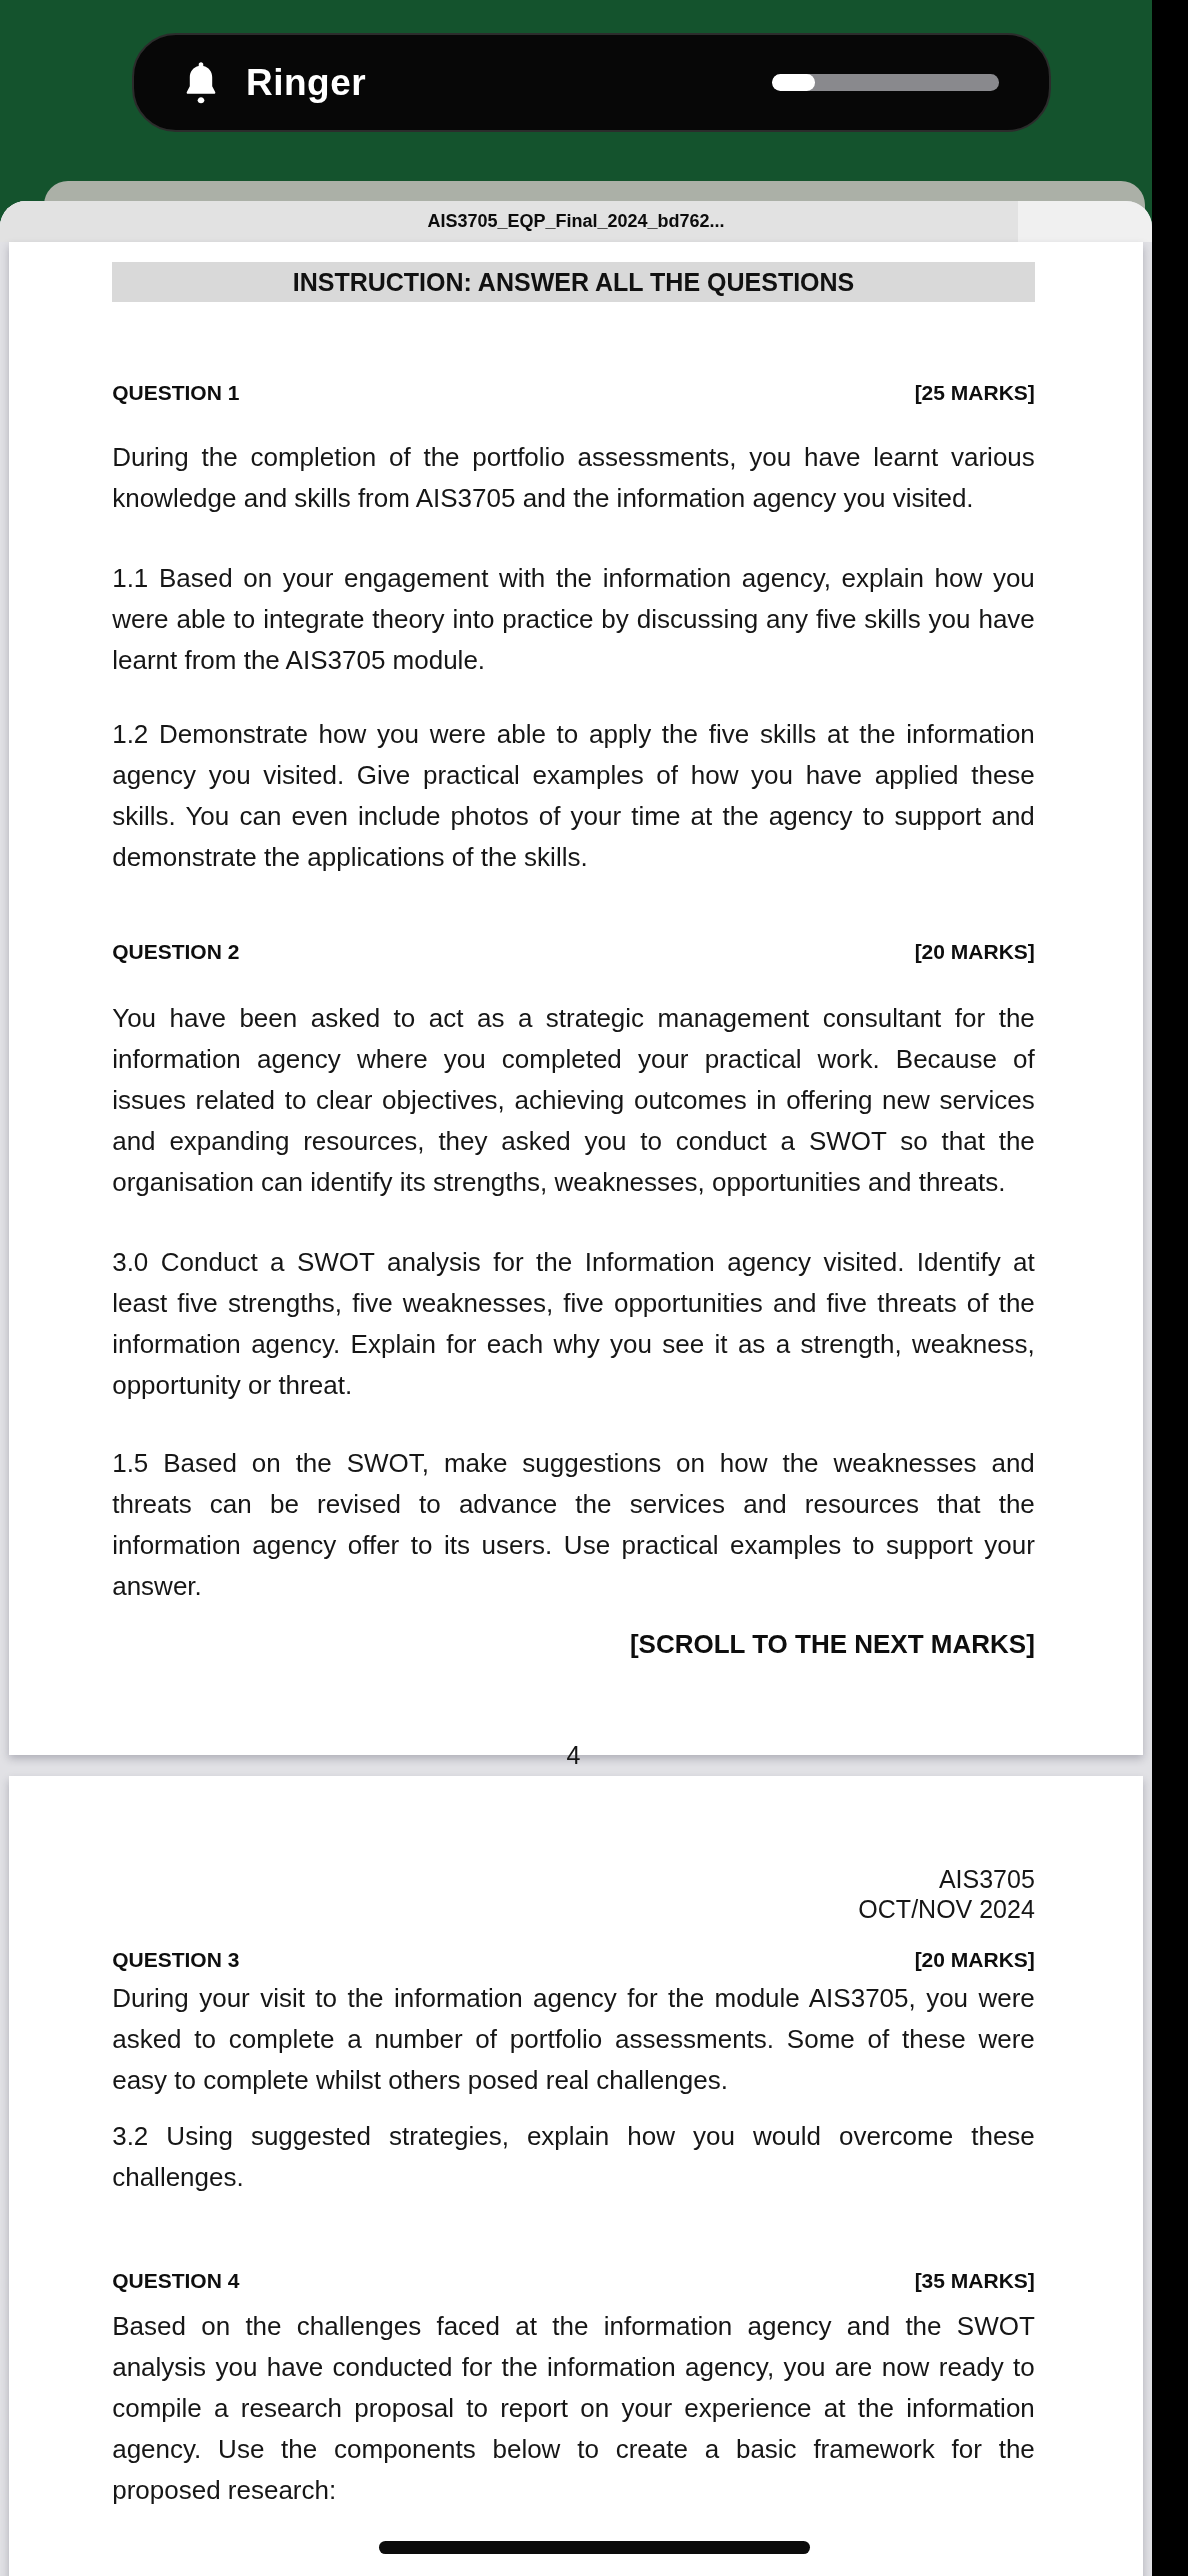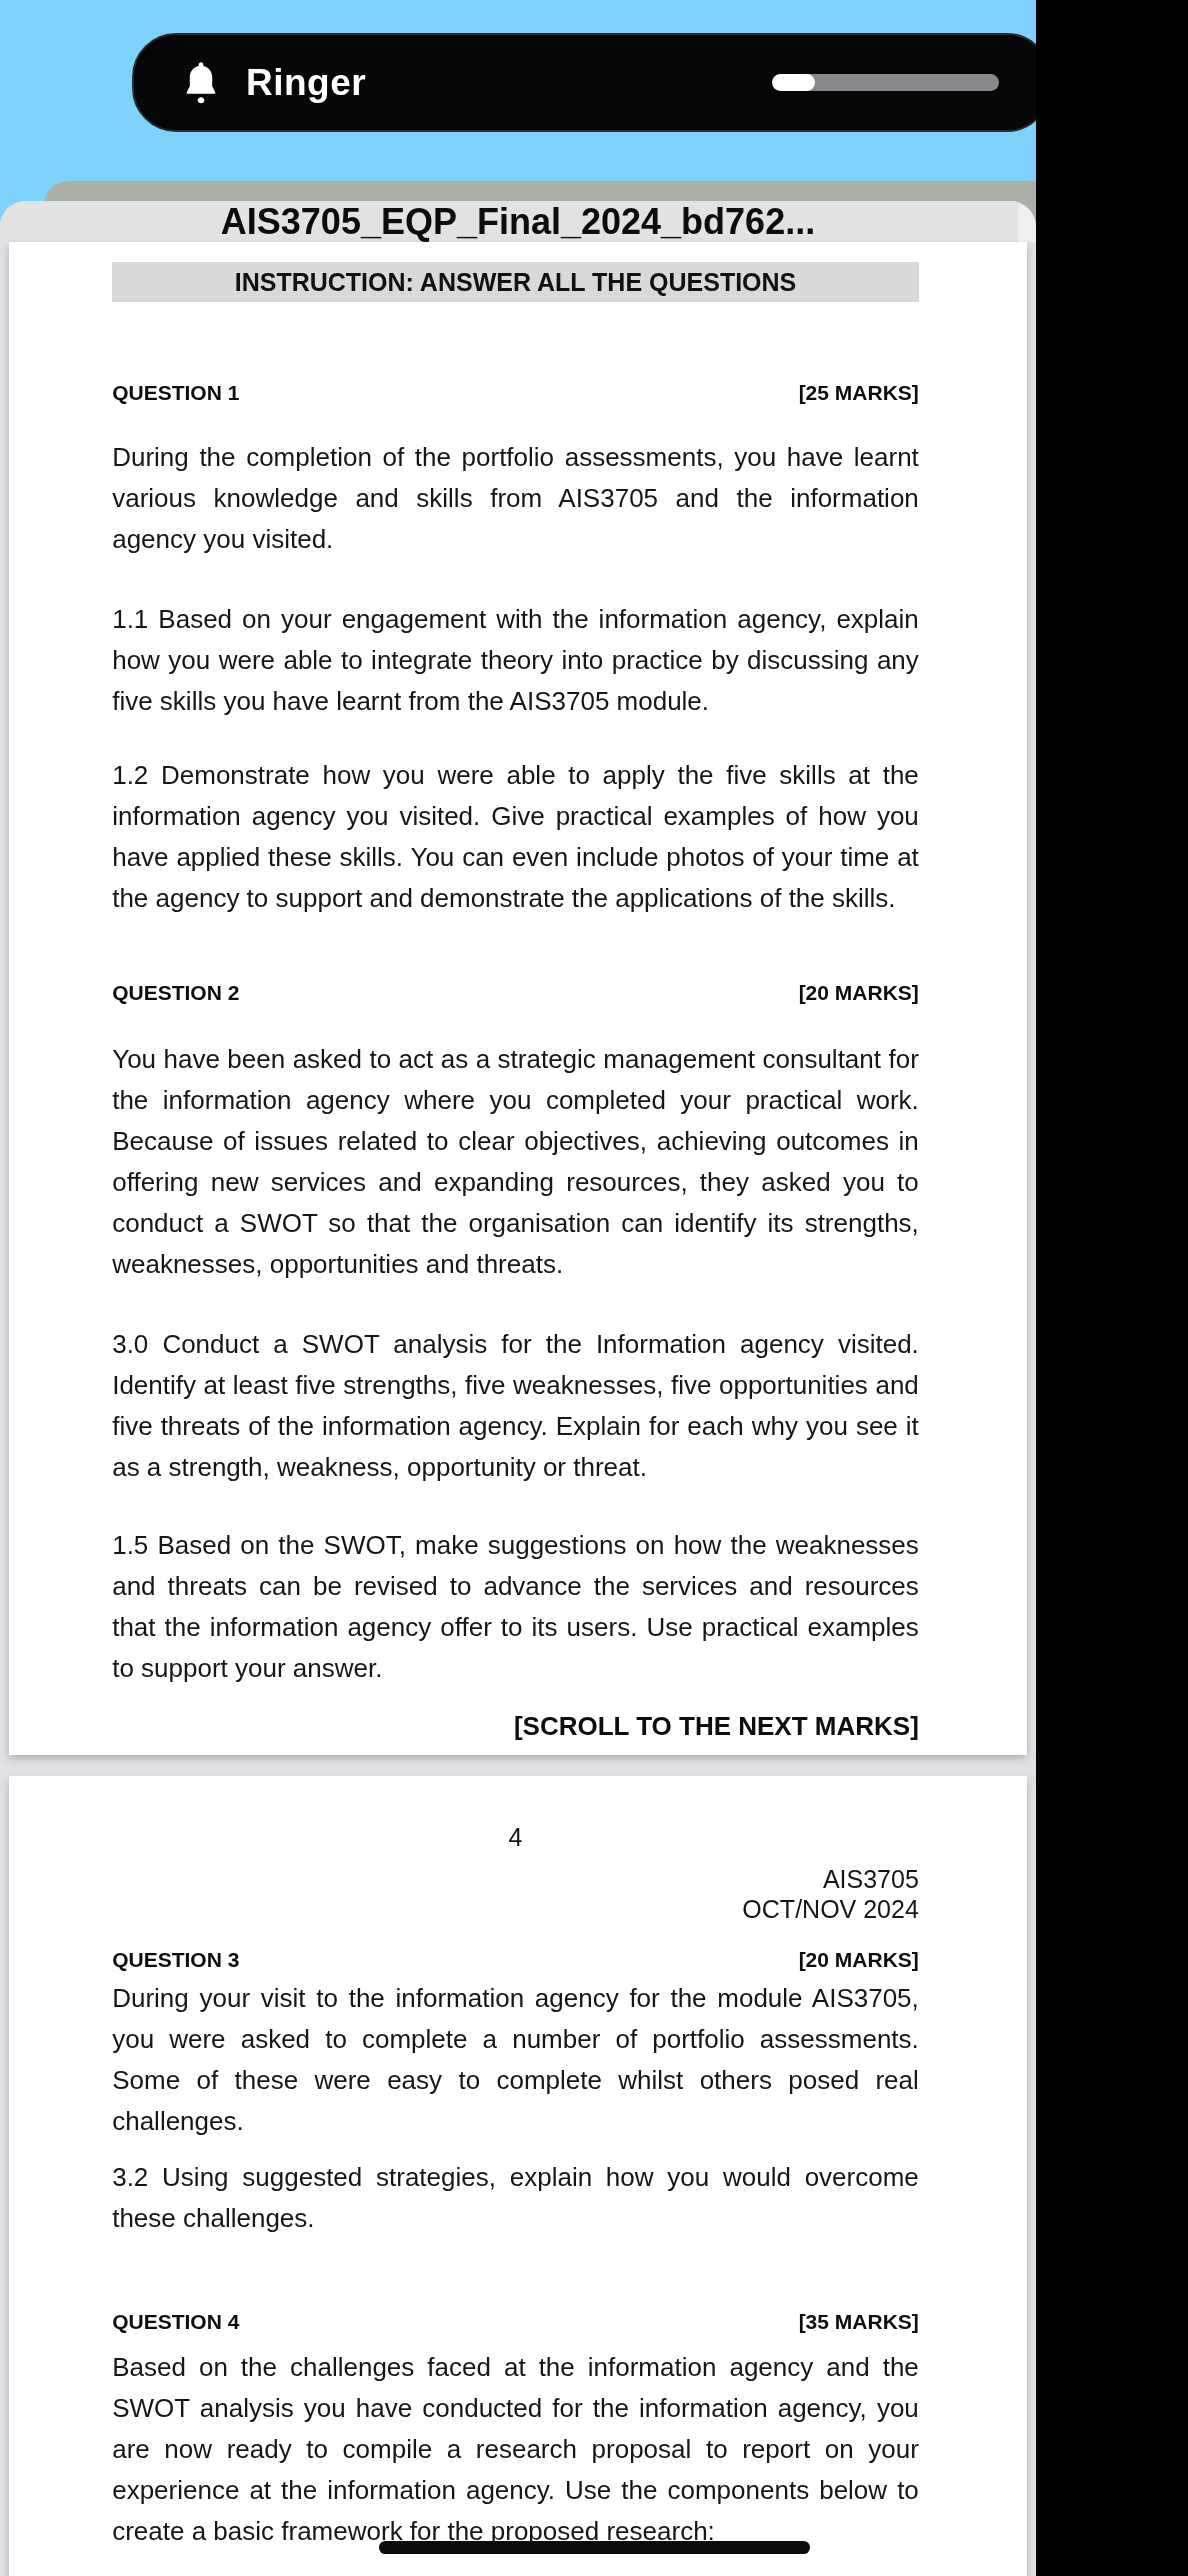--- a/index.html
+++ b/index.html
@@ -1,21 +1,21 @@
 <!DOCTYPE html>
 <html style="font-size:14.7px"><head>
 <meta charset="utf-8">
 <style>
   * { margin: 0; padding: 0; box-sizing: border-box; }
   html, body { background: #000; }
   .screen {
     position: relative;
-    width: 1036px;
+    width: 1152px;
     height: 2576px;
-    background: #7dd3fc;
+    background: #14532d;
     overflow: hidden;
     font-family: "Liberation Sans", sans-serif;
   }
 
   
   .ringer-hud {
     position: absolute;
     top: 33px; left: 132px;
     width: 919px; height: 99px;
     background: #070707;
@@ -74,21 +74,21 @@
     position: absolute;
     left: 0; top: 0; bottom: 0;
     width: 1018px;
     background: #e2e2e2;
   }
   .sheet-title {
     position: absolute;
     left: 0; right: 0; top: 0;
     line-height: 41px;
     text-align: center;
-    font-size: 36px;
+    font-size: 18px;
     font-weight: bold;
     color: #0c0c0c;
   }
 
   .pages {
     position: absolute;
     top: 41px; left: 0; right: 0; bottom: 0;
     background: #e1e1e5;
   }
   .page {

